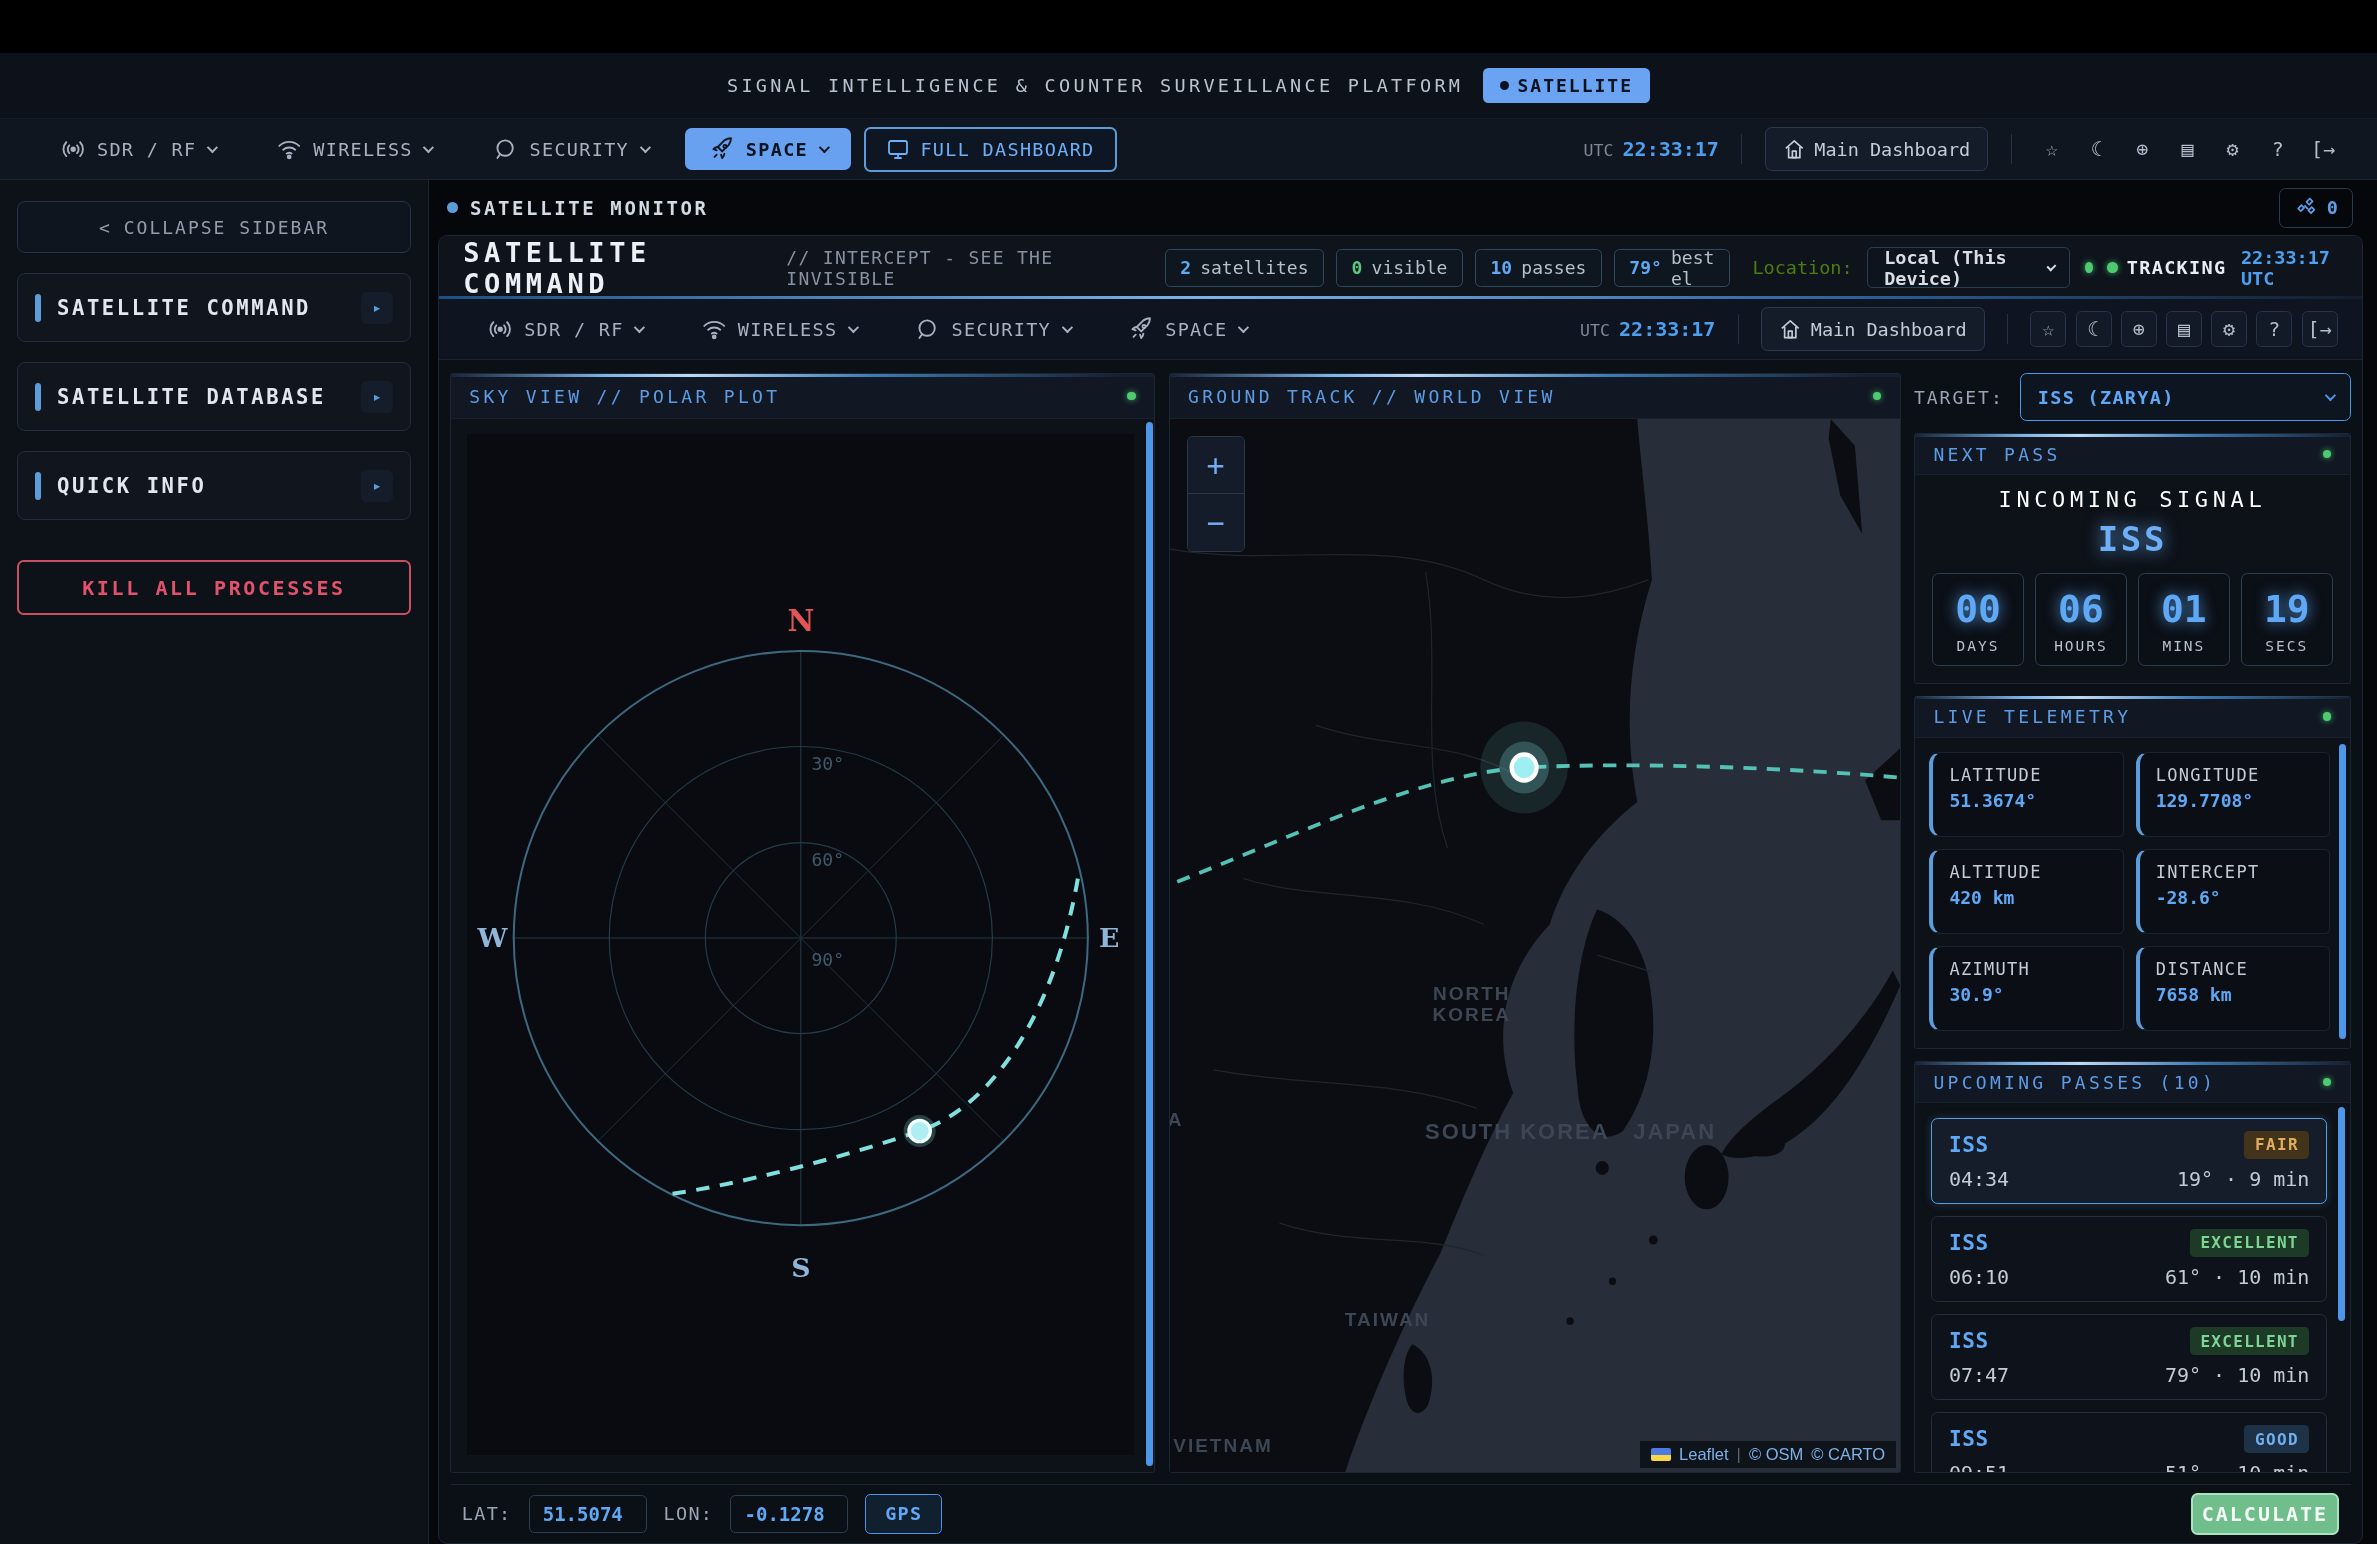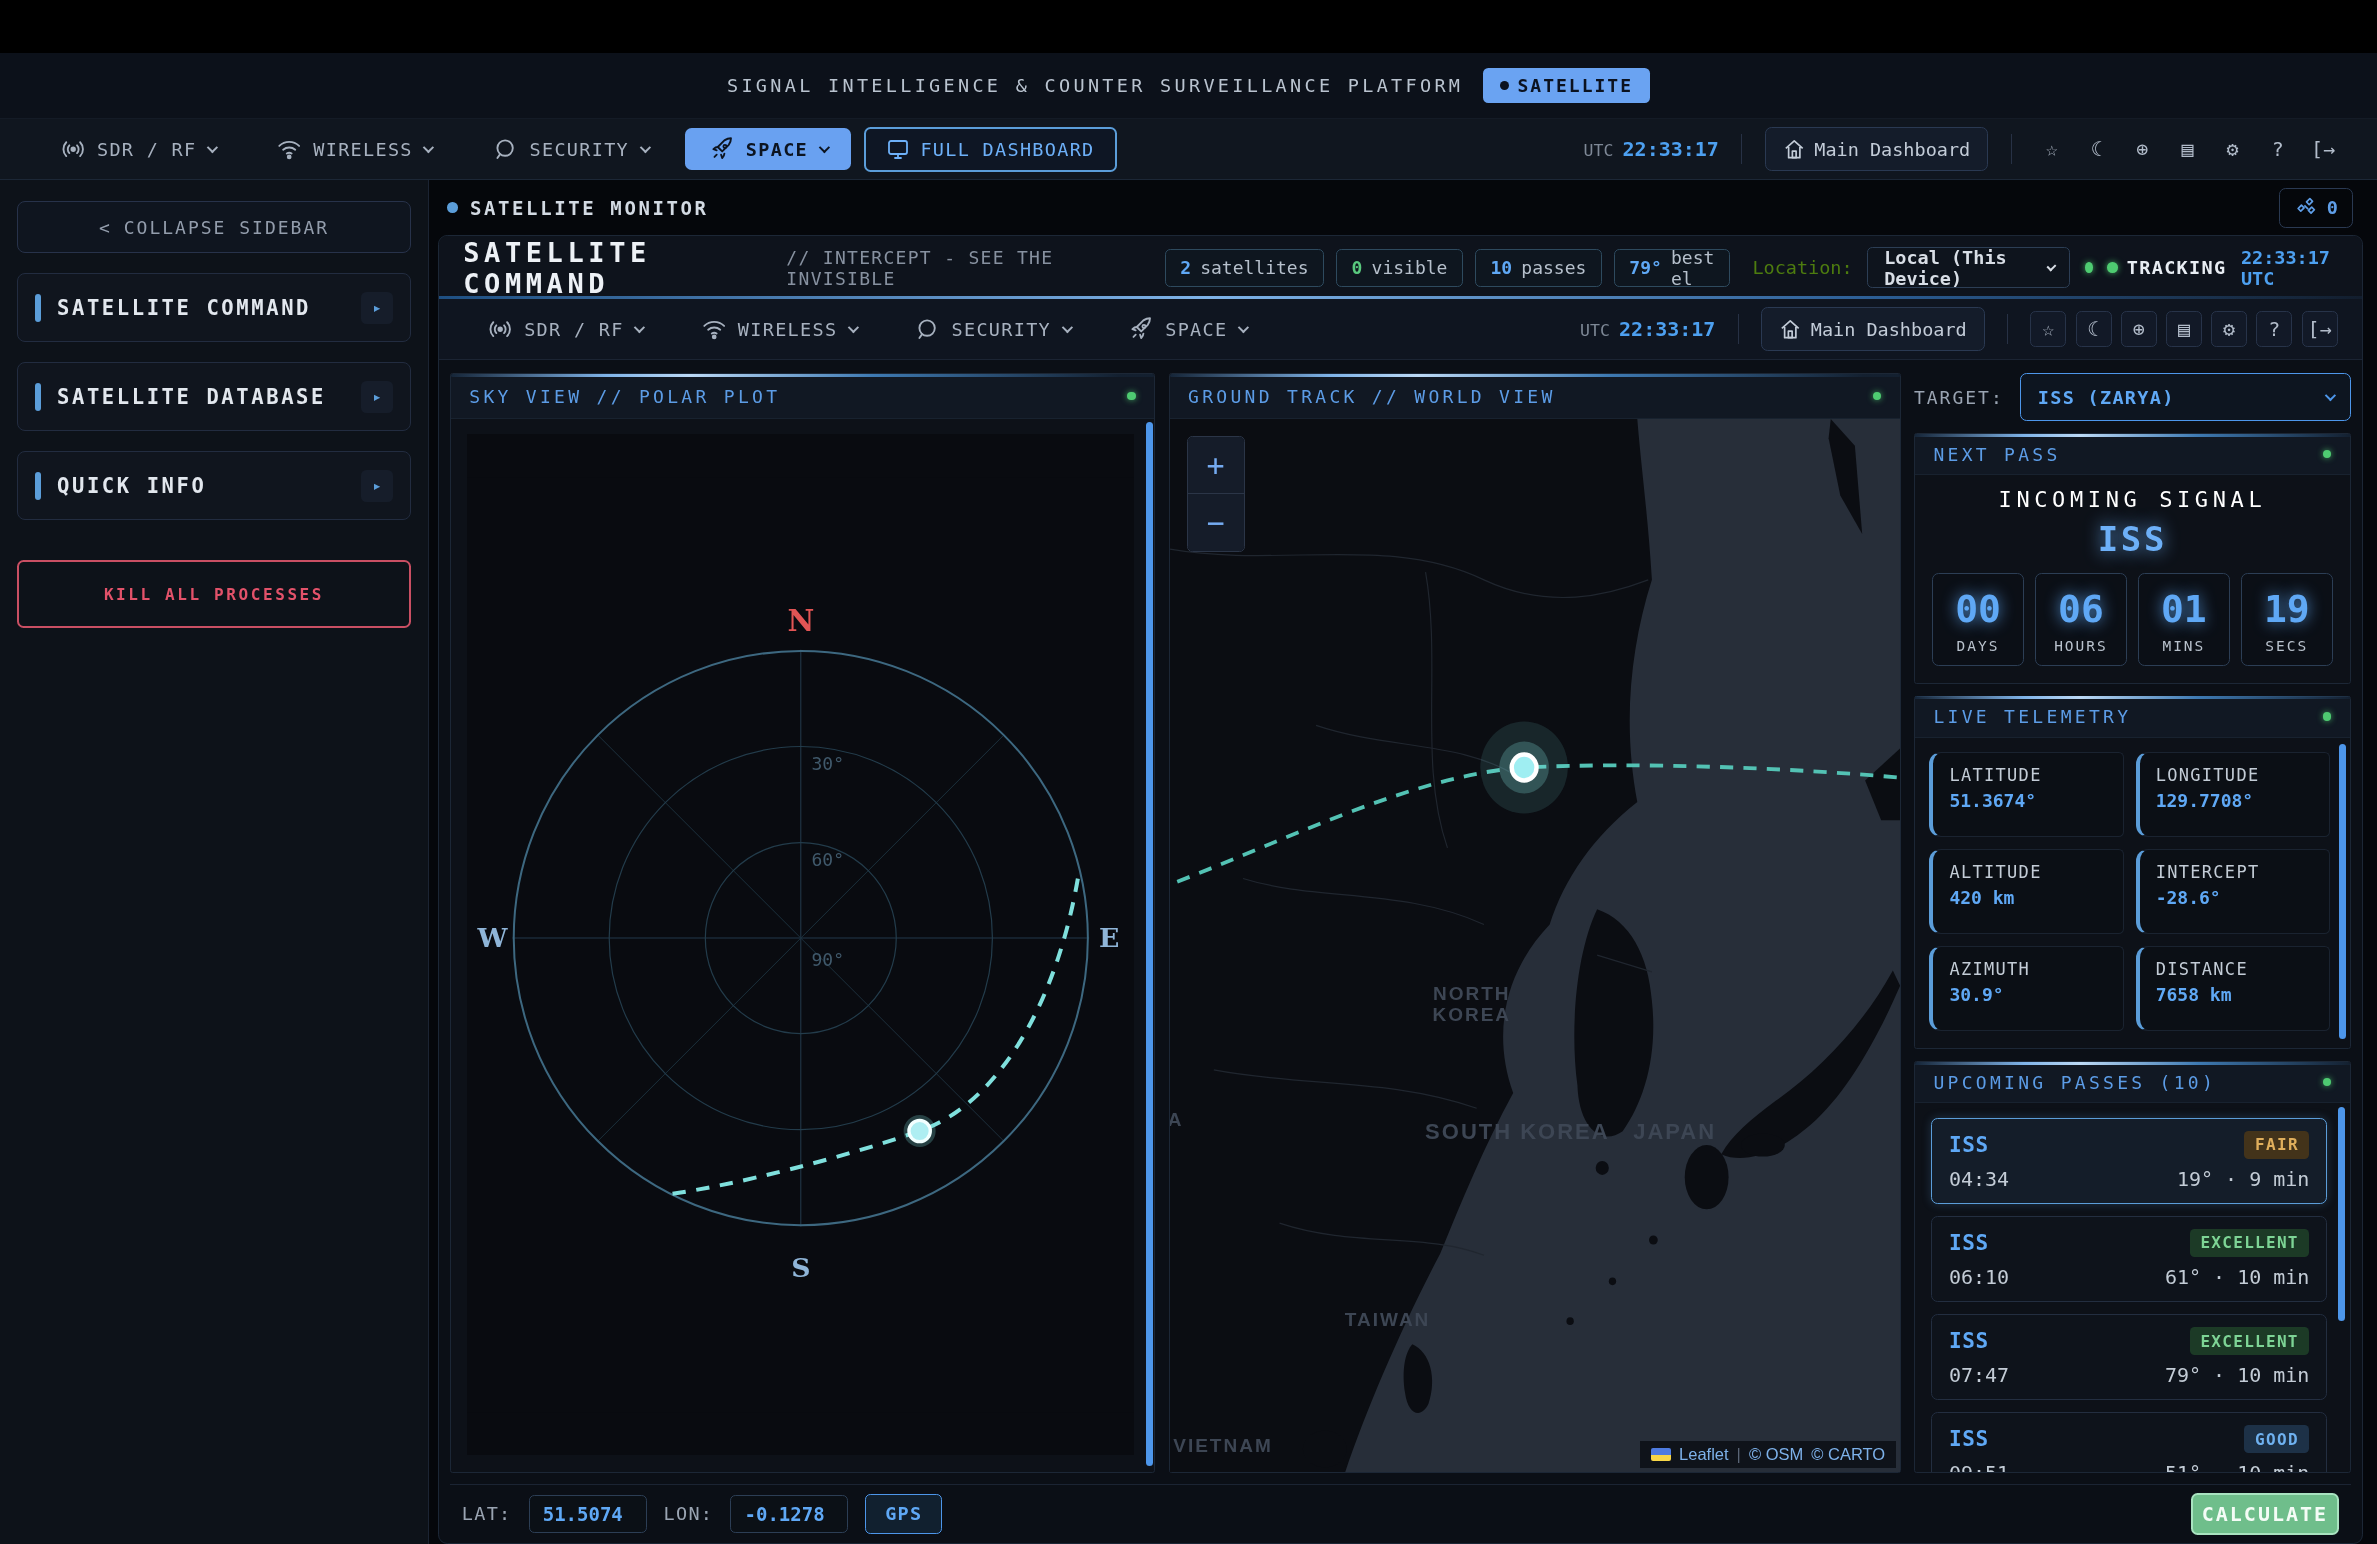--- a/index.html
+++ b/index.html
@@ -33,21 +33,21 @@
   .ic{color:#b2bcca;font-size:20px;width:36px;height:36px;display:flex;align-items:center;justify-content:center;cursor:pointer}
   .ic.boxed{border:0.7px solid #273349;border-radius:5.3px;background:#121927}
   
   .layout{display:flex;height:1364px}
   .sidebar{width:429px;flex:none;background:#0d1219;border-right:0.7px solid #1b2433;padding:21px 17px}
   .collapse-btn{width:100%;height:52px;border:0.7px solid #27324a;border-radius:8px;background:#0f151f;color:#939dac;letter-spacing:2px;display:flex;align-items:center;justify-content:center;gap:12px;font-size:18px;cursor:pointer}
   .side-card{margin-top:20px;height:69px;background:#10151e;border:0.7px solid #222c40;border-radius:8px;display:flex;align-items:center;padding:0 17px;gap:16px;cursor:pointer}
   .side-card .bar{width:6px;height:28px;background:var(--accent);border-radius:3.3px}
   .side-card .lab{color:#e2e7ee;font-weight:bold;letter-spacing:2.6px;font-size:20.5px}
   .side-card .go{margin-left:auto;width:32px;height:32px;background:#161d2a;border-radius:5.3px;color:var(--accent);display:flex;align-items:center;justify-content:center;font-size:16px}
-  .kill-btn{margin-top:40px;width:100%;height:68px;border:2px solid #c94f63;border-radius:6.6px;background:transparent;color:#e2526a;font-weight:bold;letter-spacing:2.6px;font-size:16px;font-family:inherit;cursor:pointer}
+  .kill-btn{margin-top:40px;width:100%;height:55px;border:2px solid #c94f63;border-radius:6.6px;background:transparent;color:#e2526a;font-weight:bold;letter-spacing:2.6px;font-size:20px;font-family:inherit;cursor:pointer}
   
   .main{flex:1;padding:0 14.5px 0 9.2px;display:flex;flex-direction:column}
   .monitor-row{height:55px;display:flex;align-items:center;padding:0 9.2px}
   .monitor-row .dot{width:10.6px;height:10.6px;border-radius:50%;background:var(--accent);margin-right:12px}
   .monitor-row .t{color:#d3dae3;font-weight:bold;letter-spacing:2.6px;font-size:19px}
   .link-badge{margin-left:auto;display:flex;align-items:center;gap:9.2px;border:0.7px solid #2a3952;border-radius:6.6px;height:40px;padding:0 14.5px;color:#5f9ee8;font-weight:bold;cursor:pointer}
   .shell{flex:1;border:0.7px solid #1c2736;border-radius:9.2px;background:#0b0f16;display:flex;flex-direction:column;overflow:hidden;position:relative}
   .cmd-head{height:63px;display:flex;align-items:center;padding:0 24px;gap:22.5px;background:#0e131c;position:relative}
   .cmd-head:after{content:"";position:absolute;left:0;right:0;bottom:0;height:3.3px;background:linear-gradient(90deg,#1e4f82,#7fb3e8 40%,#2b5d94 75%,rgba(30,60,95,.25))}
   .cmd-title{color:#edf1f6;font-weight:bold;font-size:27px;letter-spacing:4.6px}

